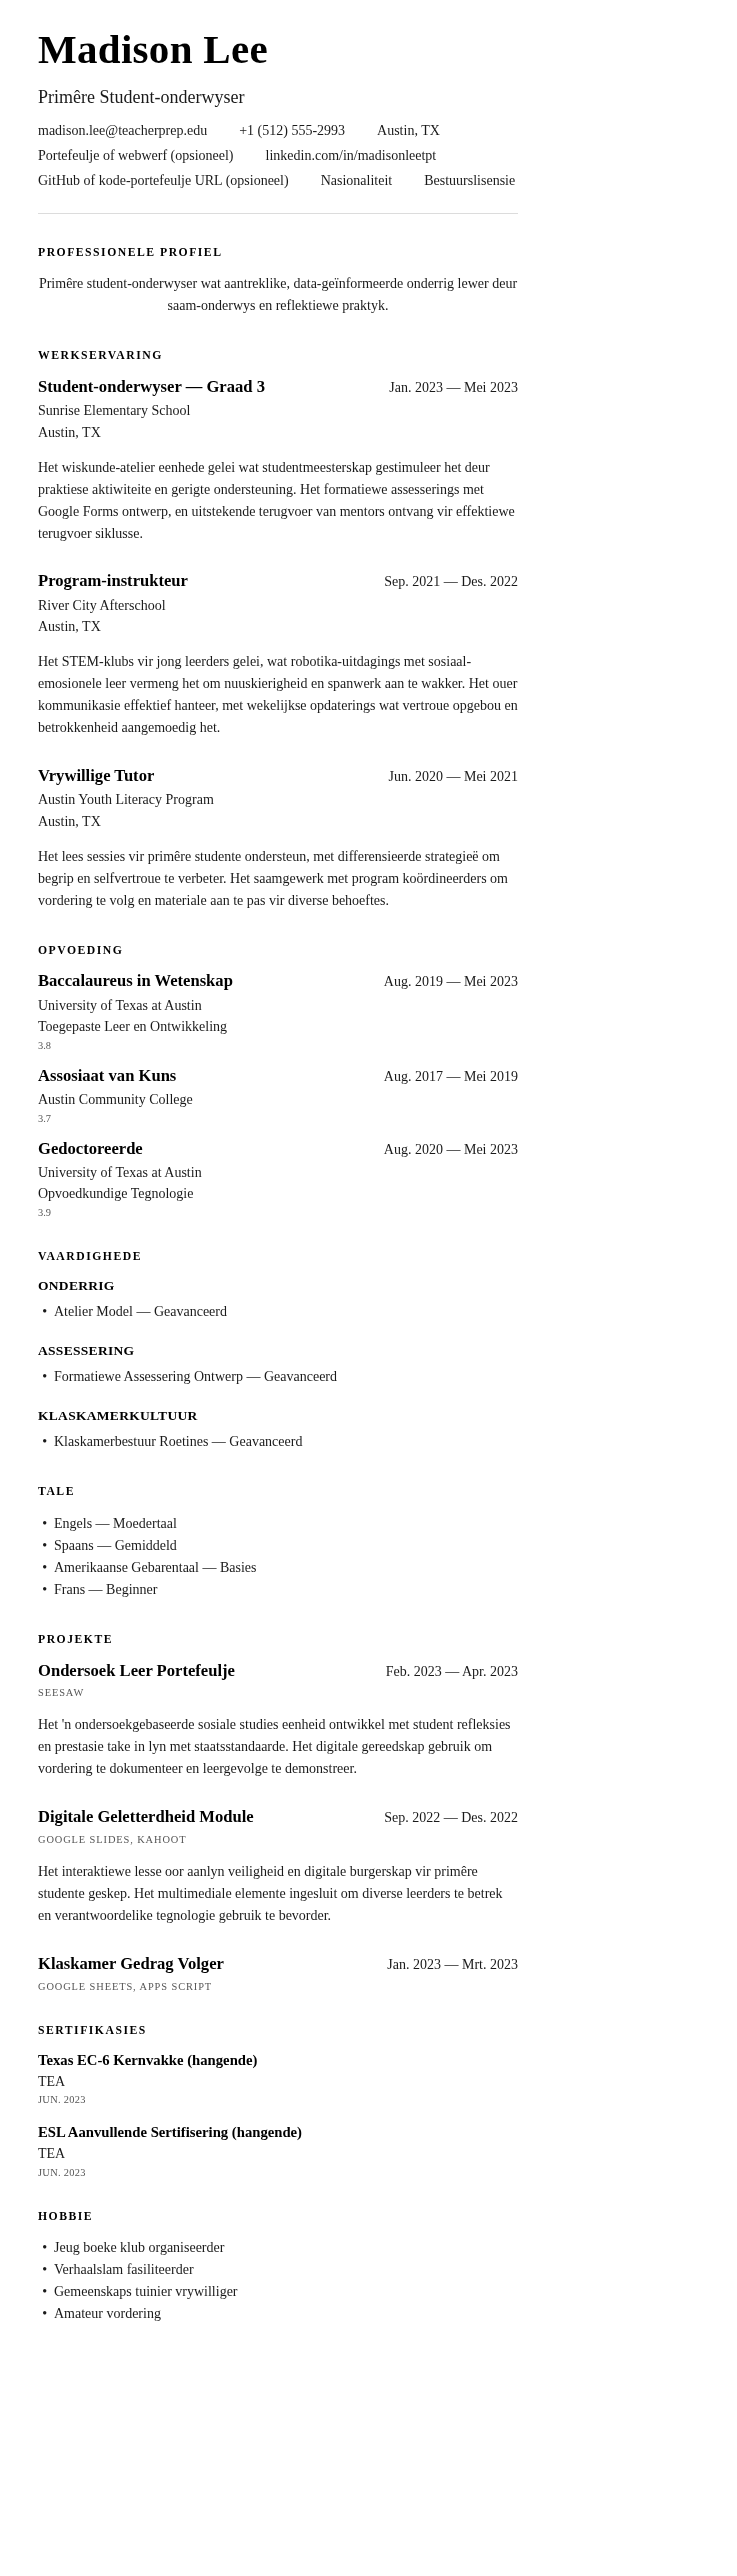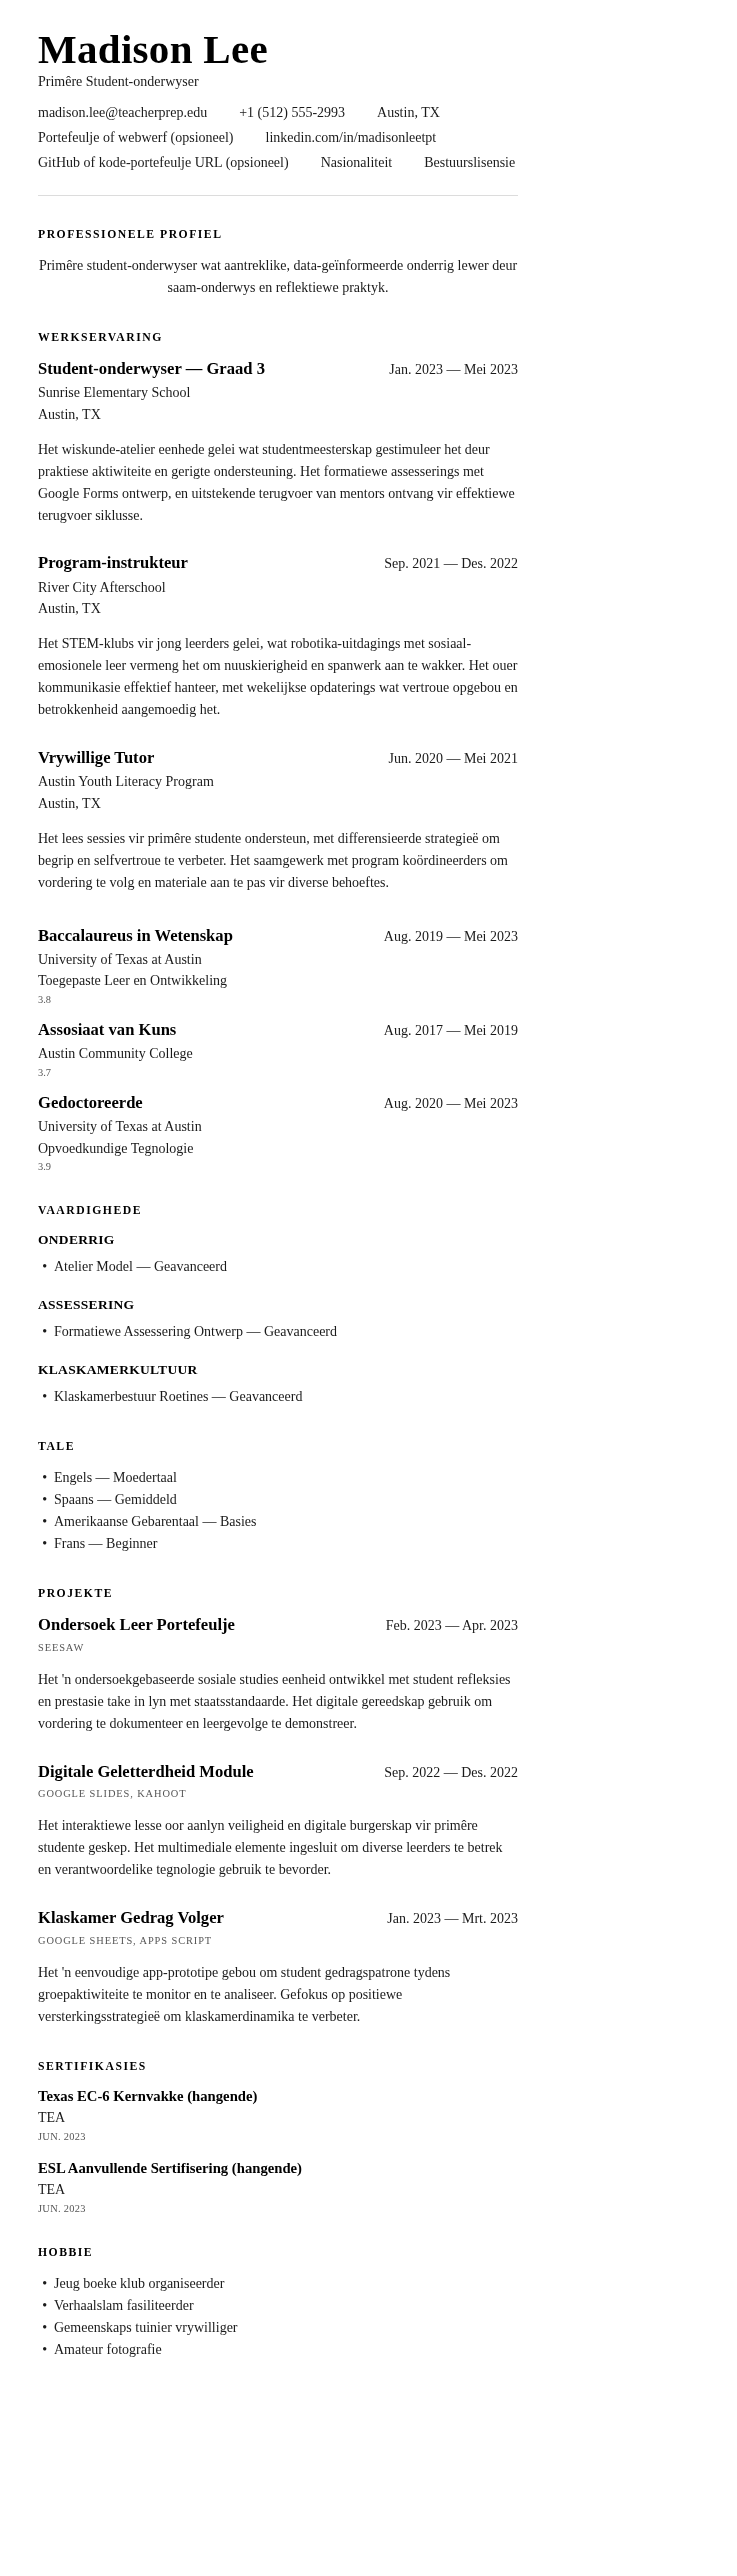--- a/index.html
+++ b/index.html
@@ -11,21 +11,21 @@
   .page {
     width: 591px;
     height: 2576px;
     background: #ffffff;
     padding: 27px 73px 0 38px;
     overflow: hidden;
   }
 
   
   .name { font-size: 41px; line-height: 1.1; font-weight: 700; color: #000; letter-spacing: 0.3px; }
-  .subtitle { font-size: 14px; margin-top: 2px; color: #1a1a1a; }
+  .subtitle { font-size: 18px; margin-top: 15px; color: #1a1a1a; }
   .contact-row { display: flex; flex-wrap: wrap; column-gap: 22px; row-gap: 3.7px; font-size: 14px; margin-top: 9.2px; color: #1a1a1a; gap: 32px; }
   .contact-row.first { margin-top: 14.7px; }
   .divider { border: 0; border-top: 1.2px solid #dcdcdc; margin-top: 23.4px; }
 
   
   .section { margin-top: 32px; }
   .section-heading { font-size: 11.7px; font-weight: 700; letter-spacing: 1.5px; color: #000; margin-bottom: 14.7px; }
 
   .profile-text { font-size: 14px; line-height: 1.57; text-align: center; }
 
@@ -113,20 +113,21 @@
         <h3 class="entry-title">Vrywillige Tutor</h3>
         <span class="entry-dates">Jun. 2020 — Mei 2021</span>
       </div>
       <div class="entry-line">Austin Youth Literacy Program</div>
       <div class="entry-line">Austin, TX</div>
       <p class="entry-desc">Het lees sessies vir primêre studente ondersteun, met differensieerde strategieë om begrip en selfvertroue te verbeter. Het saamgewerk met program koördineerders om vordering te volg en materiale aan te pas vir diverse behoeftes.</p>
     </article>
   </section>
 
   <section class="section">
+    <h2 class="section-heading">OPVOEDING</h2>
 
     <article class="entry edu">
       <div class="entry-row">
         <h3 class="entry-title">Baccalaureus in Wetenskap</h3>
         <span class="entry-dates">Aug. 2019 — Mei 2023</span>
       </div>
       <div class="entry-line">University of Texas at Austin</div>
       <div class="entry-line">Toegepaste Leer en Ontwikkeling</div>
       <div class="gpa">3.8</div>
     </article>
@@ -207,21 +208,20 @@
       <div class="tech">GOOGLE SLIDES, KAHOOT</div>
       <p class="entry-desc">Het interaktiewe lesse oor aanlyn veiligheid en digitale burgerskap vir primêre studente geskep. Het multimediale elemente ingesluit om diverse leerders te betrek en verantwoordelike tegnologie gebruik te bevorder.</p>
     </article>
 
     <article class="entry">
       <div class="entry-row">
         <h3 class="entry-title">Klaskamer Gedrag Volger</h3>
         <span class="entry-dates">Jan. 2023 — Mrt. 2023</span>
       </div>
       <div class="tech">GOOGLE SHEETS, APPS SCRIPT</div>
-      <p class="entry-desc">Het 'n eenvoudige app-prototipe gebou om student gedragspatrone tydens groepaktiwiteite te monitor en te analiseer. Gefokus op positiewe versterkingsstrategieë om klaskamerdinamika te verbeter.</p>
     </article>
   </section>
 
   <section class="section">
     <h2 class="section-heading">SERTIFIKASIES</h2>
 
     <article class="cert">
       <h3 class="cert-name">Texas EC-6 Kernvakke (hangende)</h3>
       <div class="cert-issuer">TEA</div>
       <div class="cert-date">JUN. 2023</div>
@@ -233,18 +233,18 @@
       <div class="cert-date">JUN. 2023</div>
     </article>
   </section>
 
   <section class="section">
     <h2 class="section-heading">HOBBIE</h2>
     <ul class="bullets standalone">
       <li>Jeug boeke klub organiseerder</li>
       <li>Verhaalslam fasiliteerder</li>
       <li>Gemeenskaps tuinier vrywilliger</li>
-      <li>Amateur fotografie</li>
+      <li>Amateur vordering</li>
     </ul>
   </section>
 
 </div>
 
 
 </body></html>

